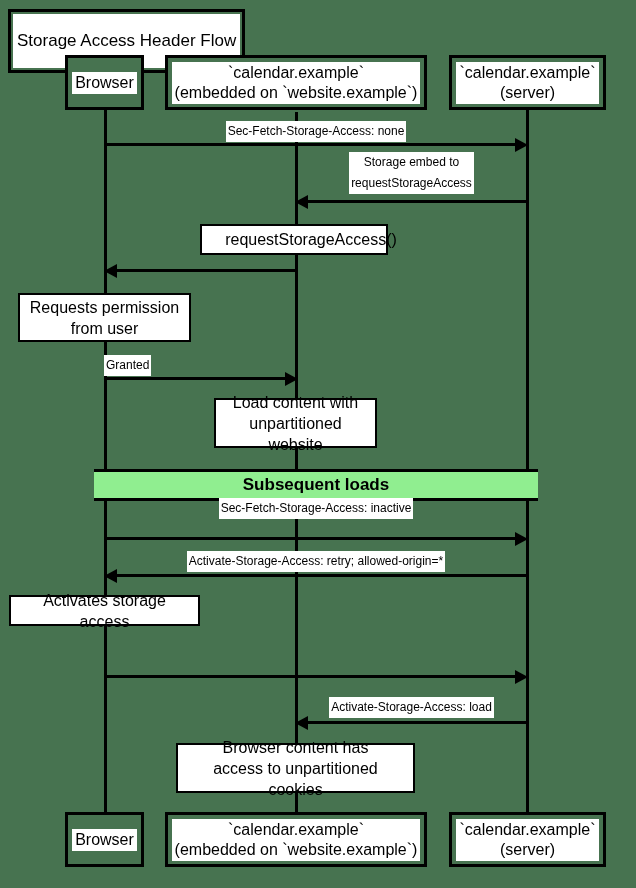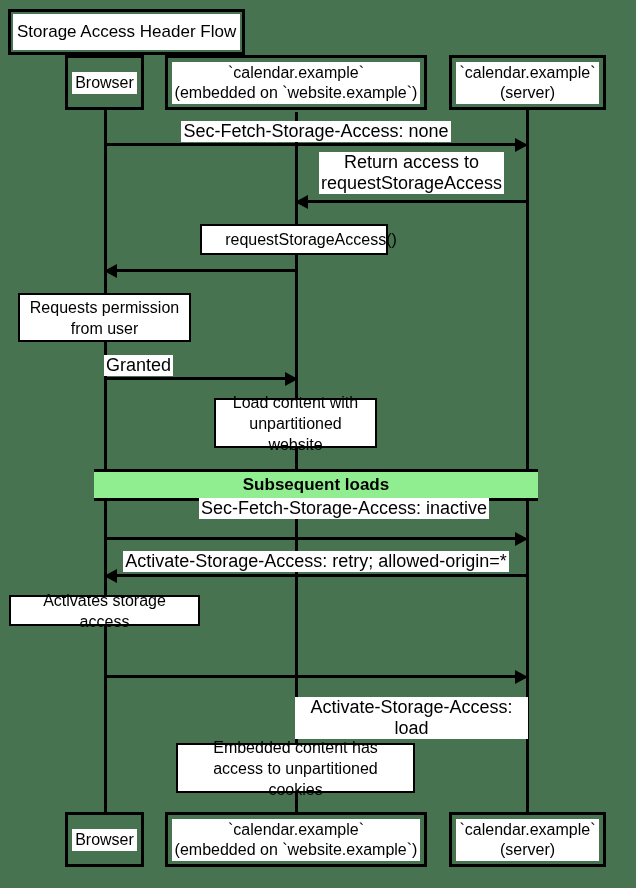--- a/index.html
+++ b/index.html
@@ -24,21 +24,21 @@
   .title-frame {
     border: 3px solid #000;
     background: #477350;
     padding: 2px;
   }
   .title-label {
     background: #ffffff;
     color: #000;
     font-size: 17px;
     line-height: 22px;
-    padding: 7px 4px;
+    padding: 16px 4px;
     white-space: nowrap;
   }
 
   
   .participant {
     border: 3px solid #000;
     background: #477350;
     display: flex;
     align-items: center;
     justify-content: center;
@@ -85,21 +85,21 @@
     height: 0;
     border-top: 7px solid transparent;
     border-bottom: 7px solid transparent;
   }
   .arrow-head.right { border-left: 13px solid #000; }
   .arrow-head.left  { border-right: 13px solid #000; }
 
   .msg-label {
     background: #ffffff;
     color: #000;
-    font-size: 18px;
+    font-size: 12px;
     line-height: 21px;
     padding: 0 2px;
     white-space: pre-line;
     text-align: center;
   }
 
   
   .divider {
     border-top: 3px solid #000;
     border-bottom: 3px solid #000000;
@@ -148,21 +148,21 @@
   </div>
   <div class="abs" style="left:104px; top:121px; width:424px; display:flex; justify-content:center;">
     <div class="msg-label">Sec-Fetch-Storage-Access: none</div>
   </div>
 
   <div class="abs" style="left:295px; top:200px; width:233px; height:3px;">
     <div class="abs msg-line" style="left:8px; top:0; width:225px;"></div>
     <div class="abs arrow-head left" style="left:0px; top:-5px;"></div>
   </div>
   <div class="abs" style="left:295px; top:152px; width:233px; display:flex; justify-content:center;">
-    <div class="msg-label">Return access to
+    <div class="msg-label">Storage embed to
 requestStorageAccess</div>
   </div>
 
   <div class="abs note" style="left:200px; top:224px; width:188px; height:31px;padding-left:40px;">
     <span>requestStorageAccess()</span>
   </div>
 
   <div class="abs" style="left:104px; top:269px; width:194px; height:3px;">
     <div class="abs msg-line" style="left:8px; top:0; width:186px;"></div>
     <div class="abs arrow-head left" style="left:0px; top:-5px;"></div>
@@ -187,21 +187,21 @@
   </div>
 
   <div class="abs divider" style="left:94px; top:469px; width:444px; height:32px; background:#90EE90;">
     <span class="divider-label">Subsequent loads</span>
   </div>
 
   <div class="abs" style="left:104px; top:537px; width:424px; height:3px;">
     <div class="abs msg-line" style="left:0; top:0; width:416px;"></div>
     <div class="abs arrow-head right" style="left:411px; top:-5px;"></div>
   </div>
-  <div class="abs" style="left:104px; top:498px; width:424px; display:flex; justify-content:center;margin-left:28px;">
+  <div class="abs" style="left:104px; top:498px; width:424px; display:flex; justify-content:center;">
     <div class="msg-label">Sec-Fetch-Storage-Access: inactive</div>
   </div>
 
   <div class="abs" style="left:104px; top:574px; width:424px; height:3px;">
     <div class="abs msg-line" style="left:8px; top:0; width:416px;"></div>
     <div class="abs arrow-head left" style="left:0px; top:-5px;"></div>
   </div>
   <div class="abs" style="left:104px; top:551px; width:424px; display:flex; justify-content:center;">
     <div class="msg-label">Activate-Storage-Access: retry; allowed-origin=*</div>
   </div>
@@ -217,21 +217,21 @@
 
   <div class="abs" style="left:295px; top:721px; width:233px; height:3px;">
     <div class="abs msg-line" style="left:8px; top:0; width:225px;"></div>
     <div class="abs arrow-head left" style="left:0px; top:-5px;"></div>
   </div>
   <div class="abs" style="left:295px; top:697px; width:233px; display:flex; justify-content:center;">
     <div class="msg-label">Activate-Storage-Access: load</div>
   </div>
 
   <div class="abs note" style="left:176px; top:743px; width:239px; height:50px;">
-    <span>Embedded content has
+    <span>Browser content has
 access to unpartitioned cookies</span>
   </div>
 
   <div class="abs participant" style="left:65px; top:812px; width:79px; height:55px;">
     <div class="participant-label">Browser</div>
   </div>
 
   <div class="abs participant" style="left:165px; top:812px; width:262px; height:55px;">
     <div class="participant-label">`calendar.example`
 (embedded on `website.example`)</div>

